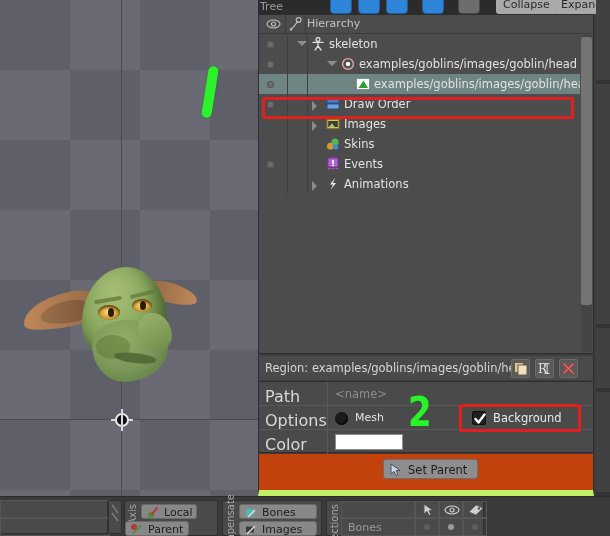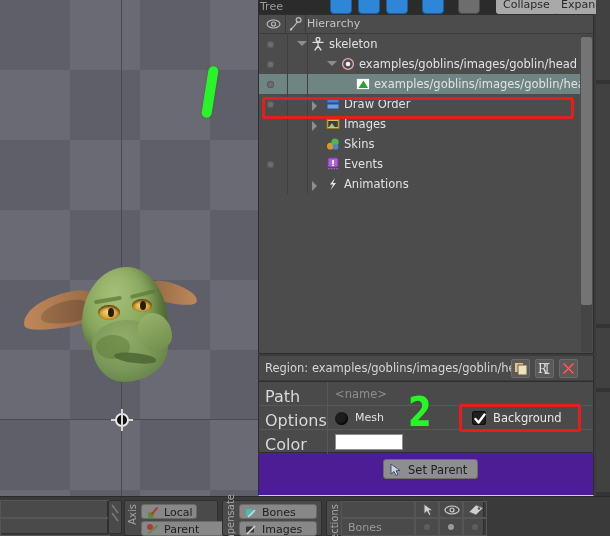--- a/index.html
+++ b/index.html
@@ -197,22 +197,22 @@
   }
   #props .cbox svg{ position:absolute; left:1px; top:1px; }
   #props .cblbl{ position:absolute; left:234px; top:5px; color:#e8e8e8; font-size:11.5px; }
   #props .swatch{
     position:absolute; left:76px; top:4px; width:68px; height:16px;
     background:#ffffff; border:1px solid #8e8e8e;
   }
 
   #setparentwrap{
     position:absolute; left:258px; top:454px; width:336px; height:42px;
-    background:#4c1d95; border-left:1px solid #2e2e2e; border-right:1px solid #2e2e2e;
-    border-bottom:1px solid #bef264;
+    background:#c2410c; border-left:1px solid #2e2e2e; border-right:1px solid #2e2e2e;
+    border-bottom:6px solid #bef264;
   }
   #setparent{
     position:absolute; left:124px; top:5px; height:20px; line-height:20px;
     background:#8e8e8e; color:#1e1e1e; font-size:11.5px; border-radius:3px;
     padding:0 10px 0 24px; border:1px solid #6d6d6d;
   }
   #setparent .pico{ position:absolute; left:5px; top:3px; width:14px; height:14px; }
 
   
   .redbox{ position:absolute; border:3px solid #e01f1f; border-radius:2px; pointer-events:none; }
@@ -491,21 +491,21 @@
     <span class="vlab" style="left:2px; top:3px;">Axis</span>
     <div class="bbtn" style="left:16px; top:3px; width:56px;">
       <span class="bico">
         <svg width="13" height="13" viewBox="0 0 13 13">
           <circle cx="5" cy="9" r="3.2" fill="#5f8a3c"></circle>
             <path d="M6 8 L11 2" stroke="#b03a3a" stroke-width="2" stroke-linecap="round"></path>
         </svg>
       </span>
       <span>Local</span>
     </div>
-    <div class="bbtn" style="left:16px; top:20px; width:84px;">
+    <div class="bbtn" style="left:0; top:20px; width:64px;">
       <span class="bico">
         <svg width="13" height="13" viewBox="0 0 13 13">
           <circle cx="4" cy="4" r="3" fill="#b03a3a"></circle>
             <path d="M3 10 L11 3" stroke="#5f8a3c" stroke-width="2" stroke-linecap="round"></path>
         </svg>
       </span>
       <span>Parent</span>
     </div>
   </div>
 

